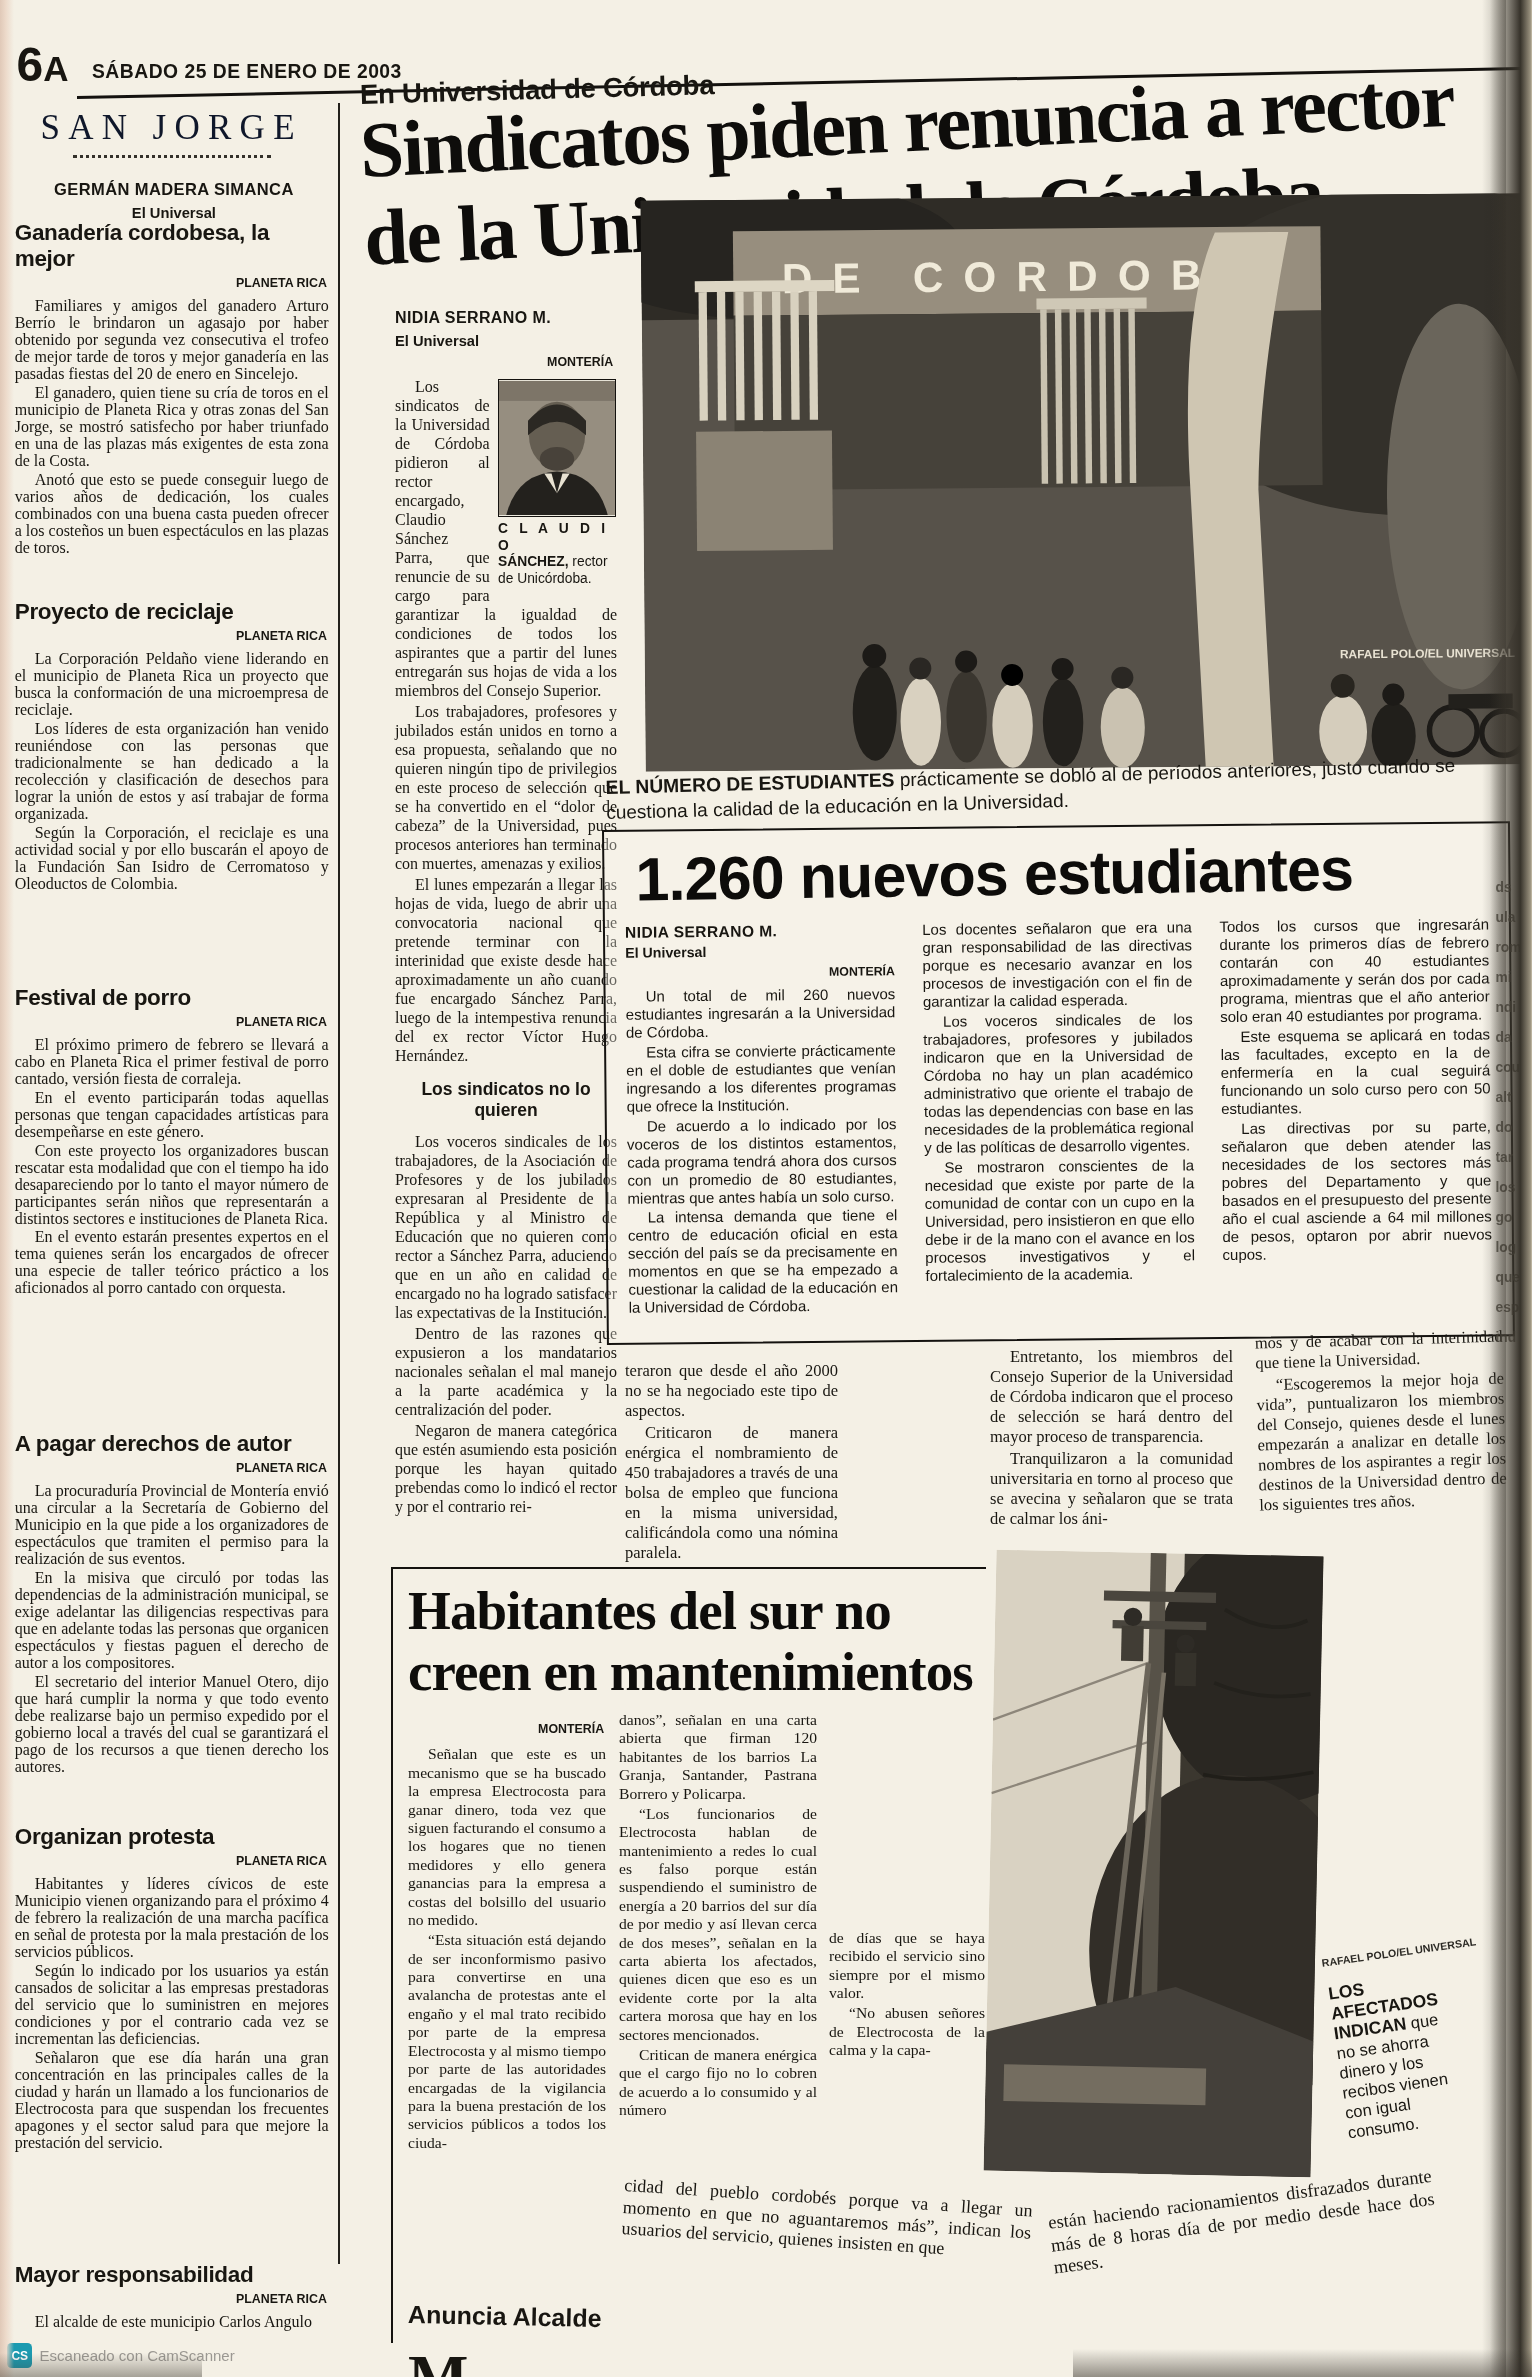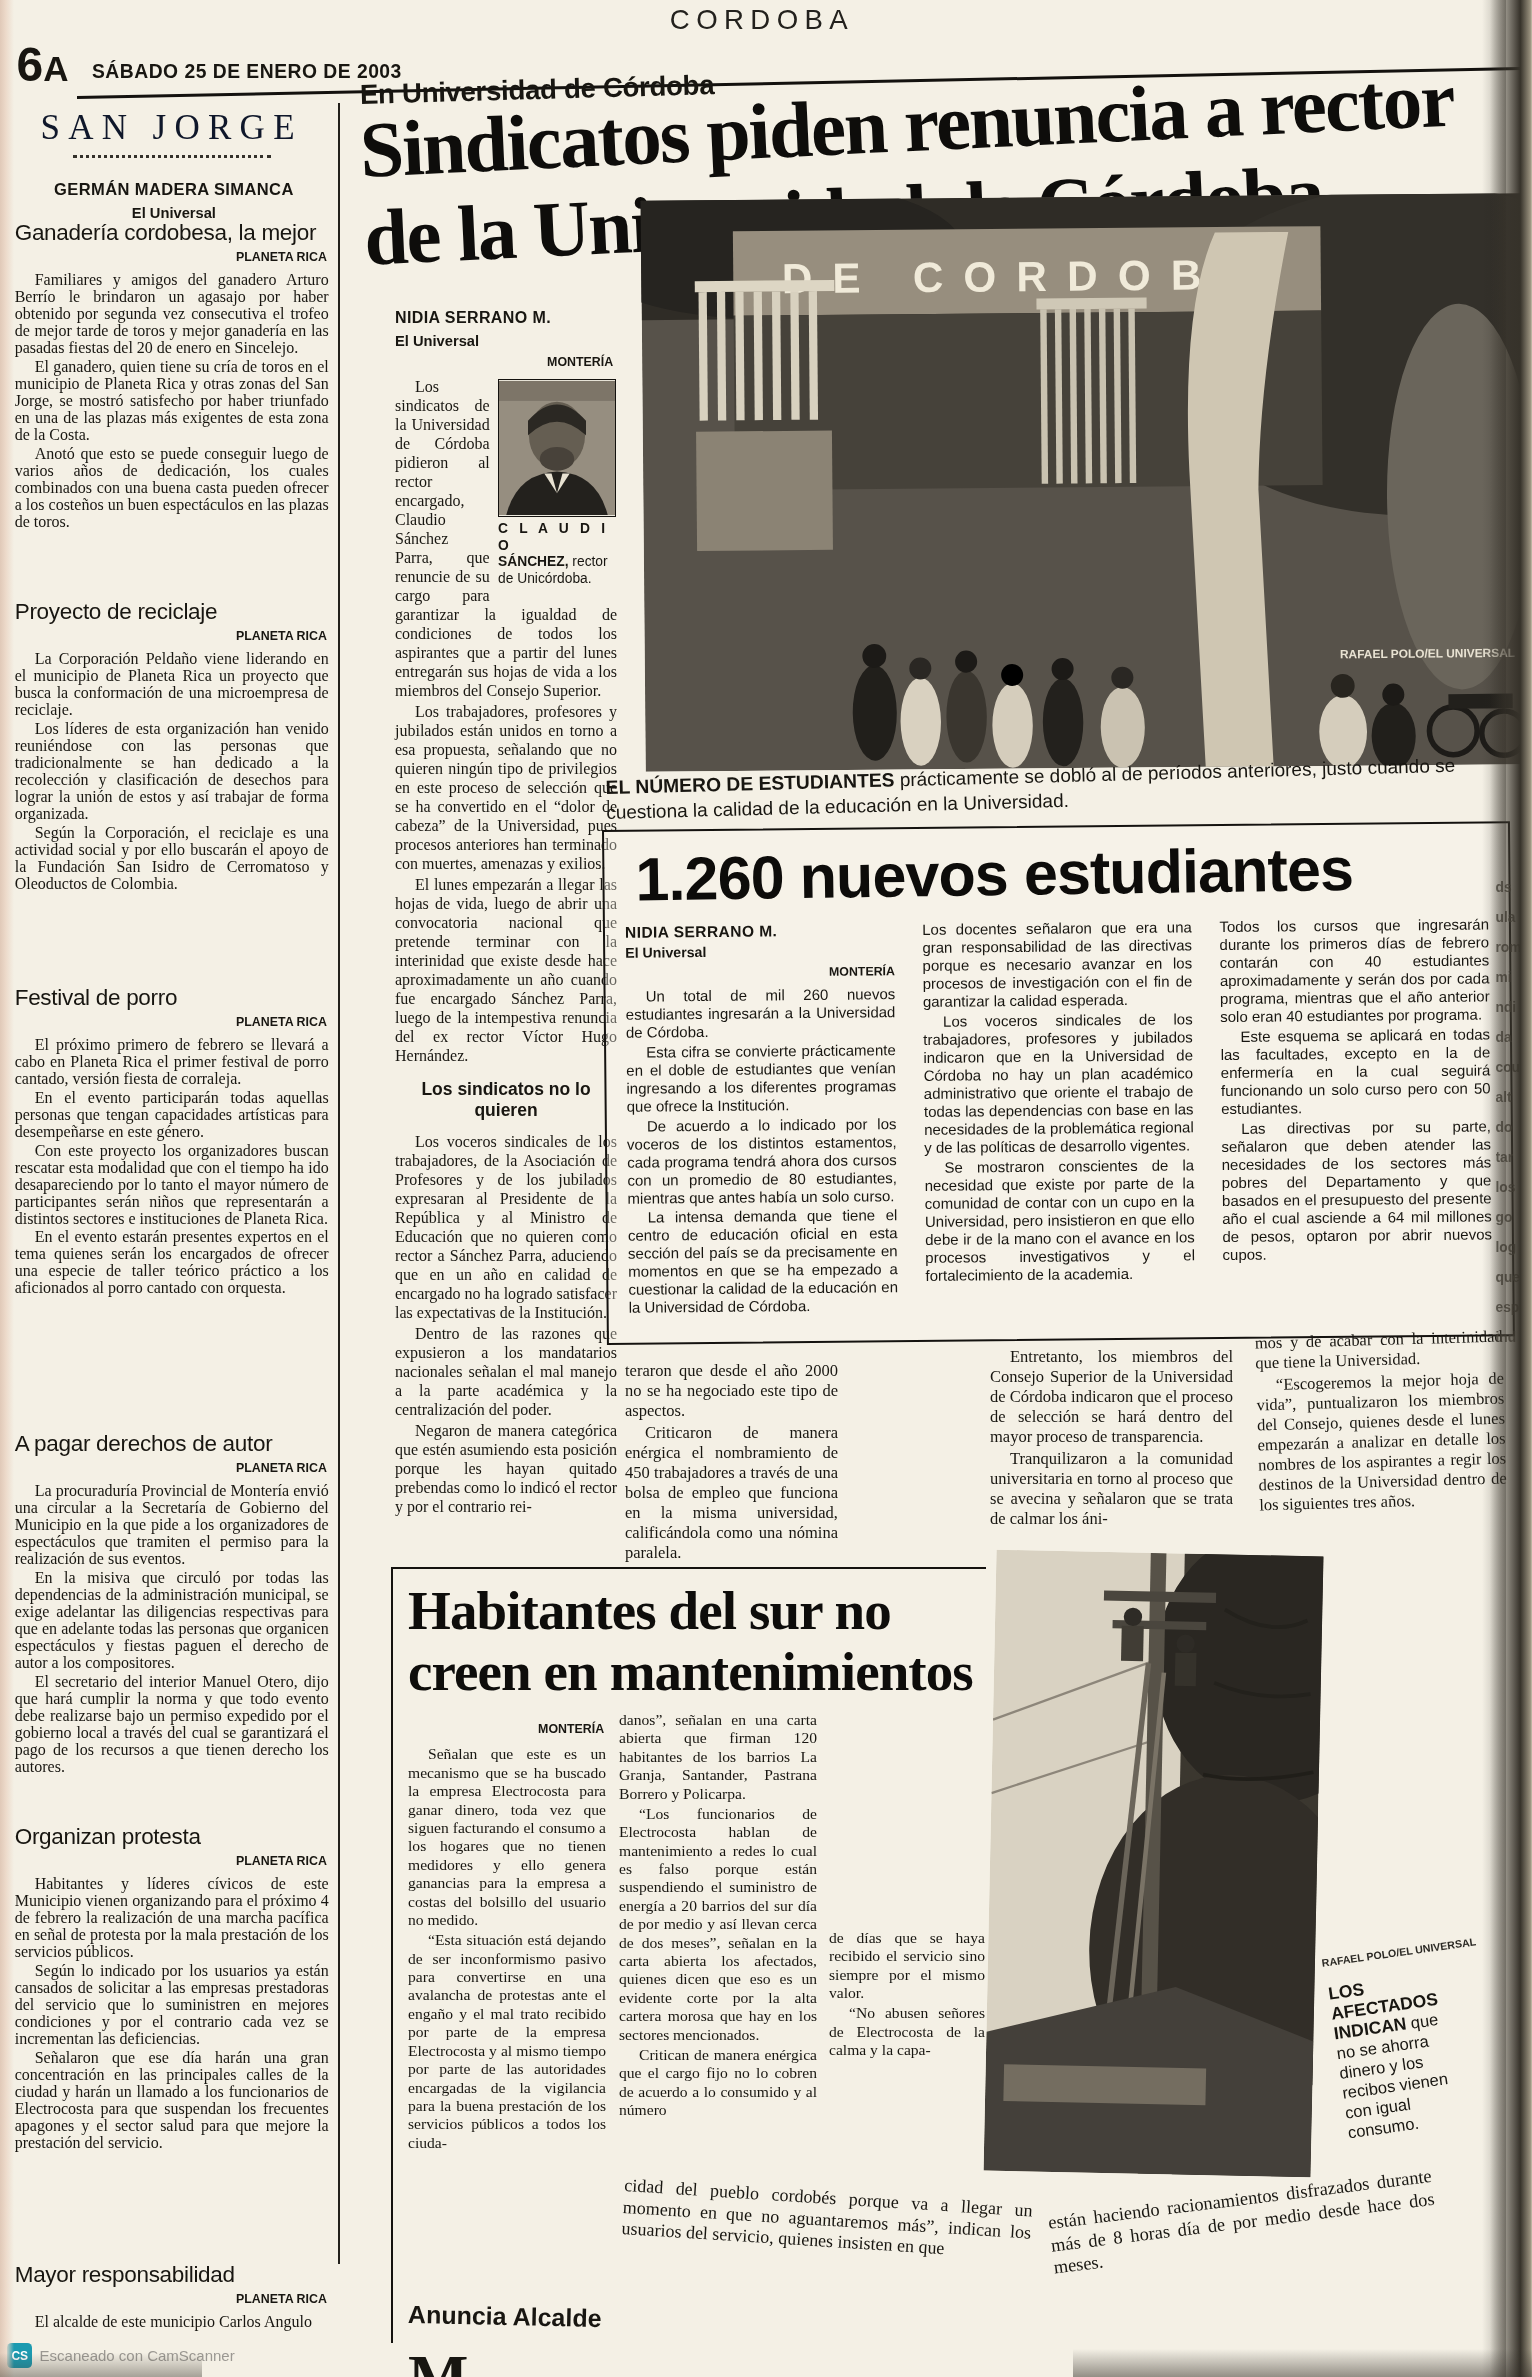--- a/index.html
+++ b/index.html
@@ -16,21 +16,21 @@
   #pagedate{top:61px;left:92px;font-size:19.3px;font-weight:bold;letter-spacing:0.5px;}
   #toprule{top:96px;left:77px;width:1444px;height:2.8px;background:#14120f;transform:rotate(-1.15deg);transform-origin:left center;}
   
   #sb-head{top:108px;left:14.7px;width:314px;text-align:center;}
   #sb-title{font-size:35px;letter-spacing:8.3px;color:#0f172a;}
   #sb-dots{width:198px;margin:5.5px auto 0;border-bottom:3.7px dotted #33302a;height:1.8px;}
   #sb-byline{top:180px;left:18.4px;width:311px;text-align:center;}
   .byl-name{font-size:16.5px;font-weight:bold;letter-spacing:0.4px;}
   .byl-agency{font-size:14.7px;font-weight:bold;margin-top:6.4px;}
   .sb-sec{left:14.7px;width:314px;}
-  .sec-head{font-size:22.5px;font-weight:normal;letter-spacing:-0.3px;font-family:"Liberation Sans",sans-serif;}
+  .sec-head{font-size:22.5px;font-weight:bold;letter-spacing:-0.3px;font-family:"Liberation Sans",sans-serif;}
   .dateline{font-size:12.4px;font-weight:bold;text-align:right;font-family:"Liberation Sans",sans-serif;margin:3.7px 1.8px 7.3px 0;}
   .sb-body{font-size:16px;line-height:17px;}
   
   #vrule{top:103px;left:338px;width:2.3px;height:2161px;background:#22201b;}
   
   #kicker{top:79px;left:360px;font-size:27.6px;font-weight:bold;transform:rotate(-1.6deg);transform-origin:left center;letter-spacing:-0.3px;}
   #headline{top:107px;left:358px;width:1185px;font-weight:bold;font-size:79px;line-height:88px;letter-spacing:-1.8px;transform:rotate(-2.7deg);transform-origin:left top;color:#0e0d0b;}
   #lead-byline{top:309px;left:395px;width:220px;}
   #lead-byline .byl-name{font-size:16px;}
   #lead-byline .dateline{margin-top:5.5px;}
@@ -87,21 +87,20 @@
   #shadowBL{bottom:0;left:0;width:202px;height:24px;background:linear-gradient(to top,rgba(70,66,58,.45),rgba(70,66,58,0));}
   #shadowBR{bottom:0;right:0;width:459px;height:27.6px;background:linear-gradient(to top,rgba(50,46,40,.5),rgba(50,46,40,0));}
   #fragcol{top:873px;right:5.5px;width:31px;font-family:"Liberation Sans",sans-serif;font-weight:bold;font-size:13.8px;color:#514c42;line-height:30px;text-align:left;overflow:hidden;opacity:.8;}
   .frag{white-space:nowrap;}
 </style>
 </head>
 <body>
 
 <div id="page">
 
-  <div class="abs sans" id="edition">CORDOBA</div>
   <div class="abs sans" id="pagenum"><span class="n6">6</span><span class="nA">A</span></div>
   <div class="abs sans" id="pagedate">SÁBADO 25 DE ENERO DE 2003</div>
   <div class="abs" id="toprule"></div>
 
   <div class="abs" id="sb-head">
     <div id="sb-title">SAN JORGE</div>
     <div id="sb-dots"></div>
   </div>
   <div class="abs sans" id="sb-byline">
     <div class="byl-name">GERMÁN MADERA SIMANCA</div>

